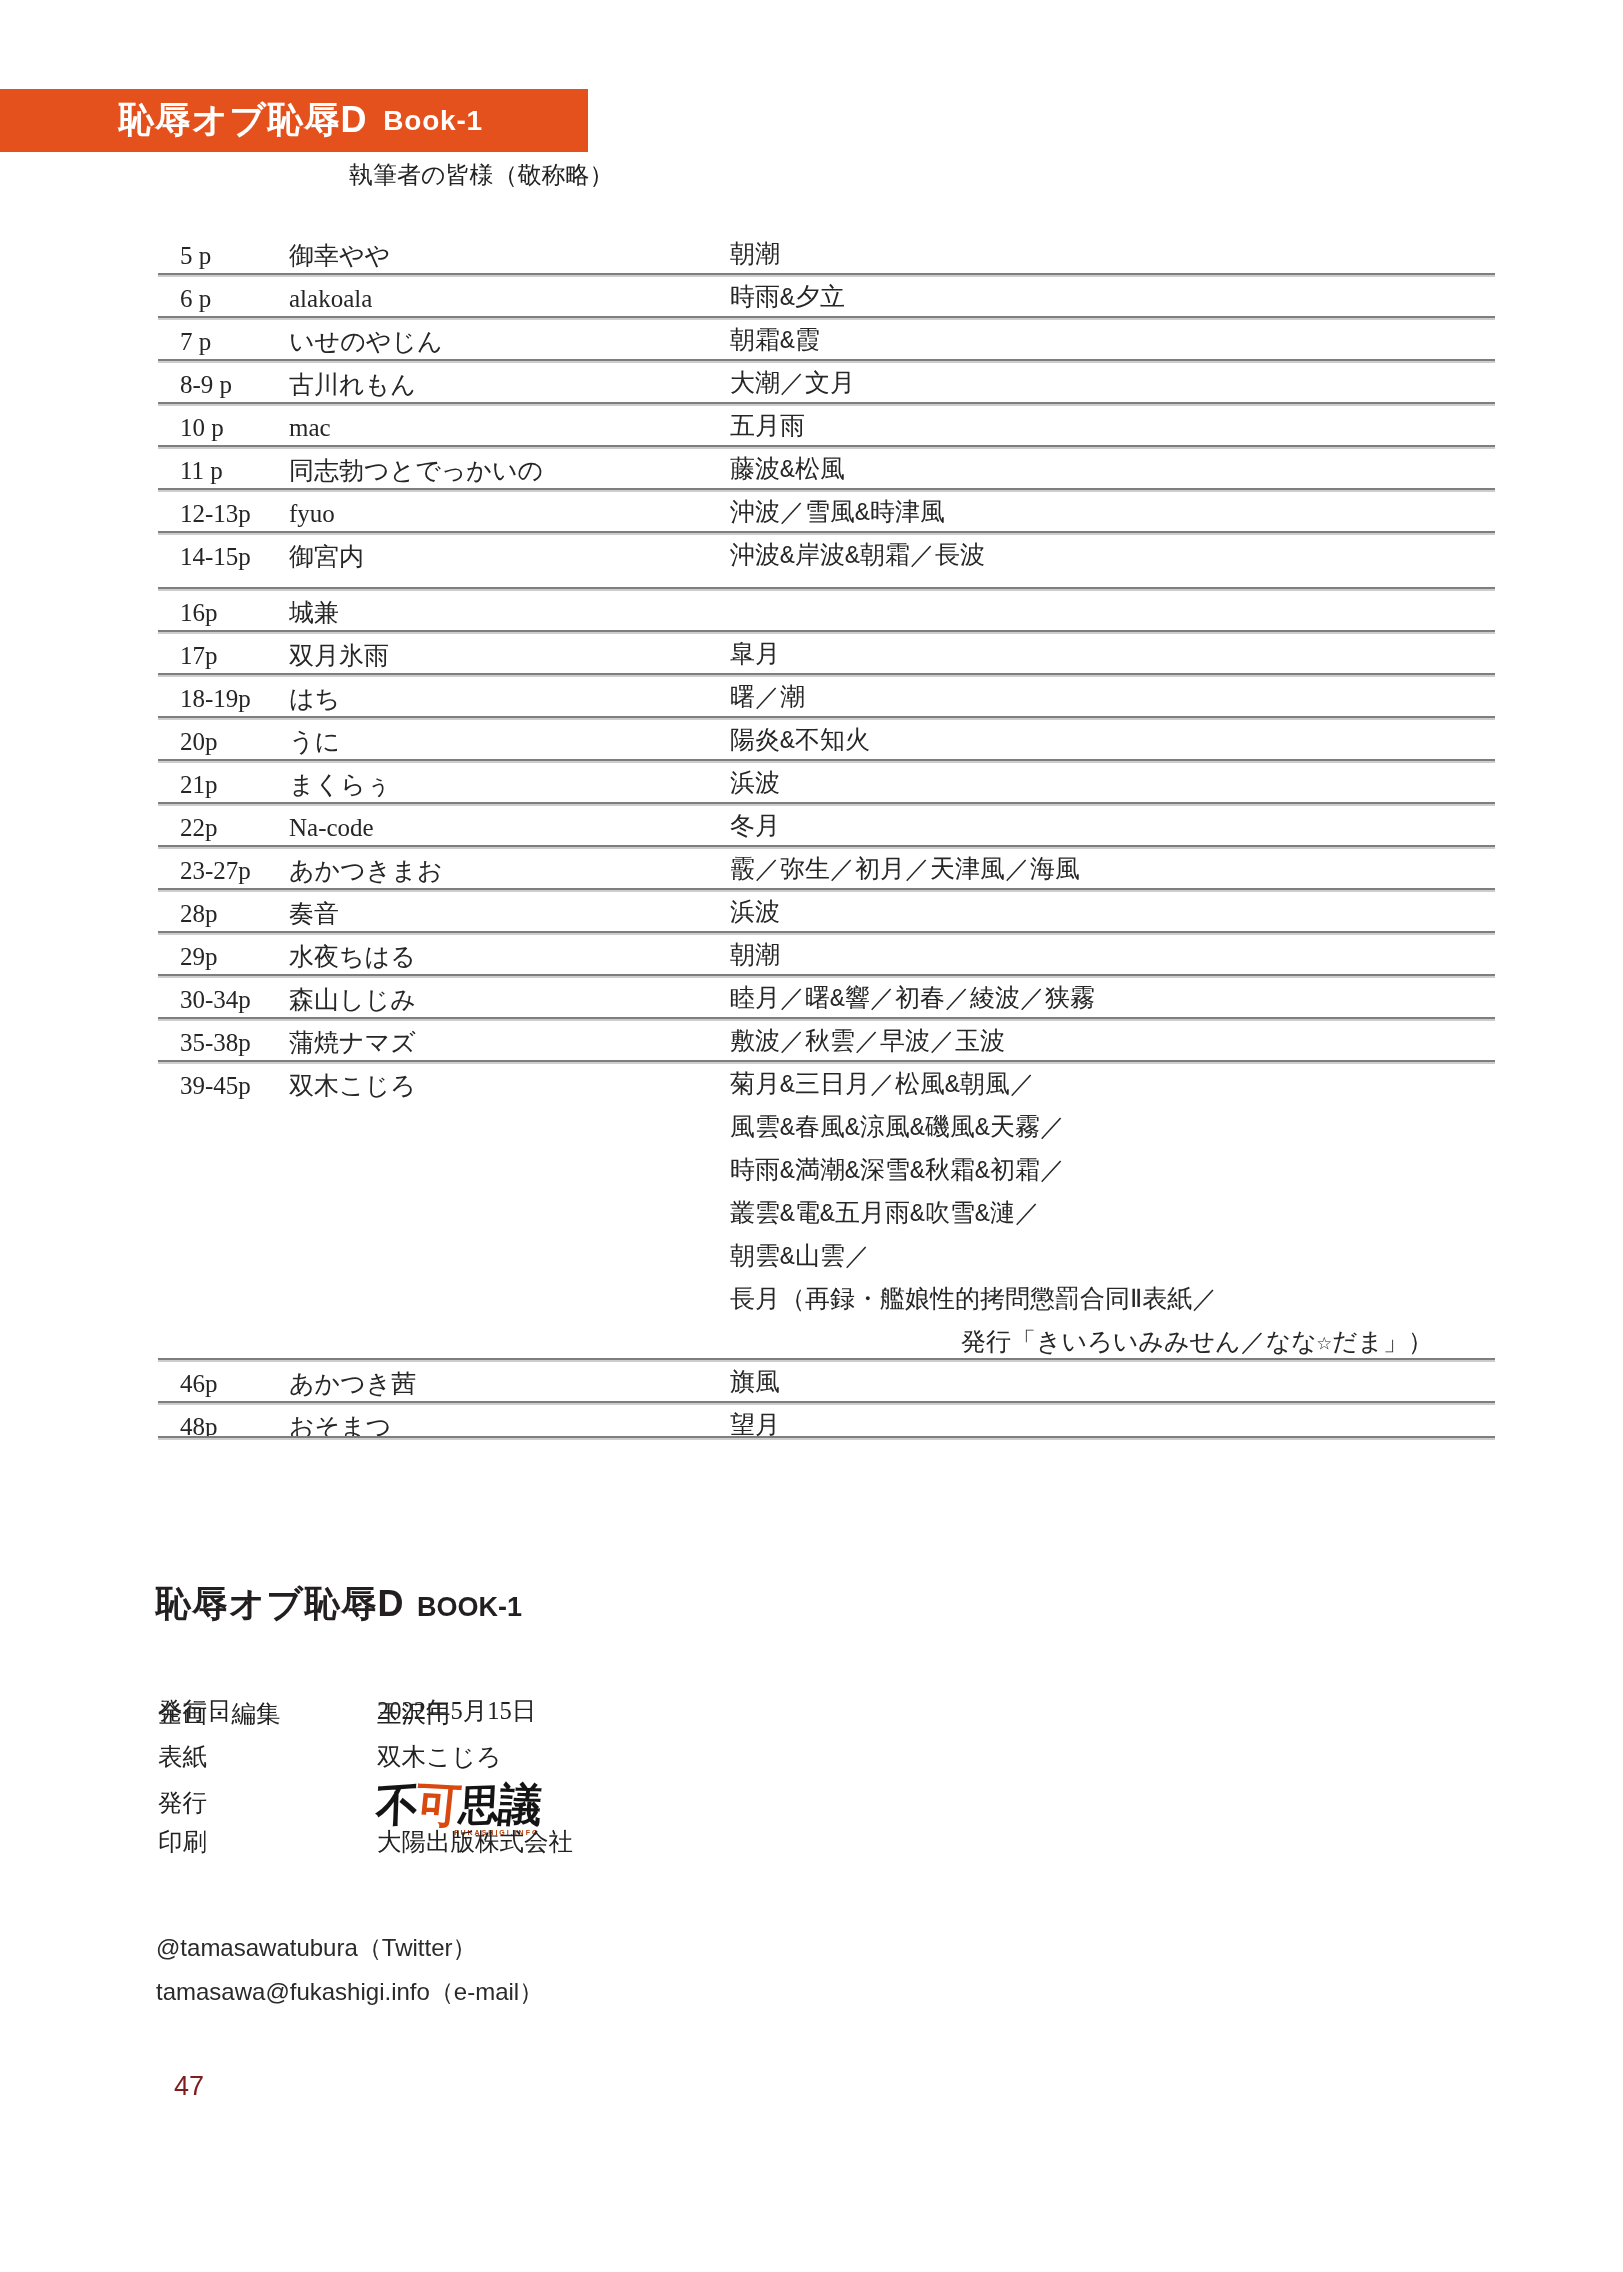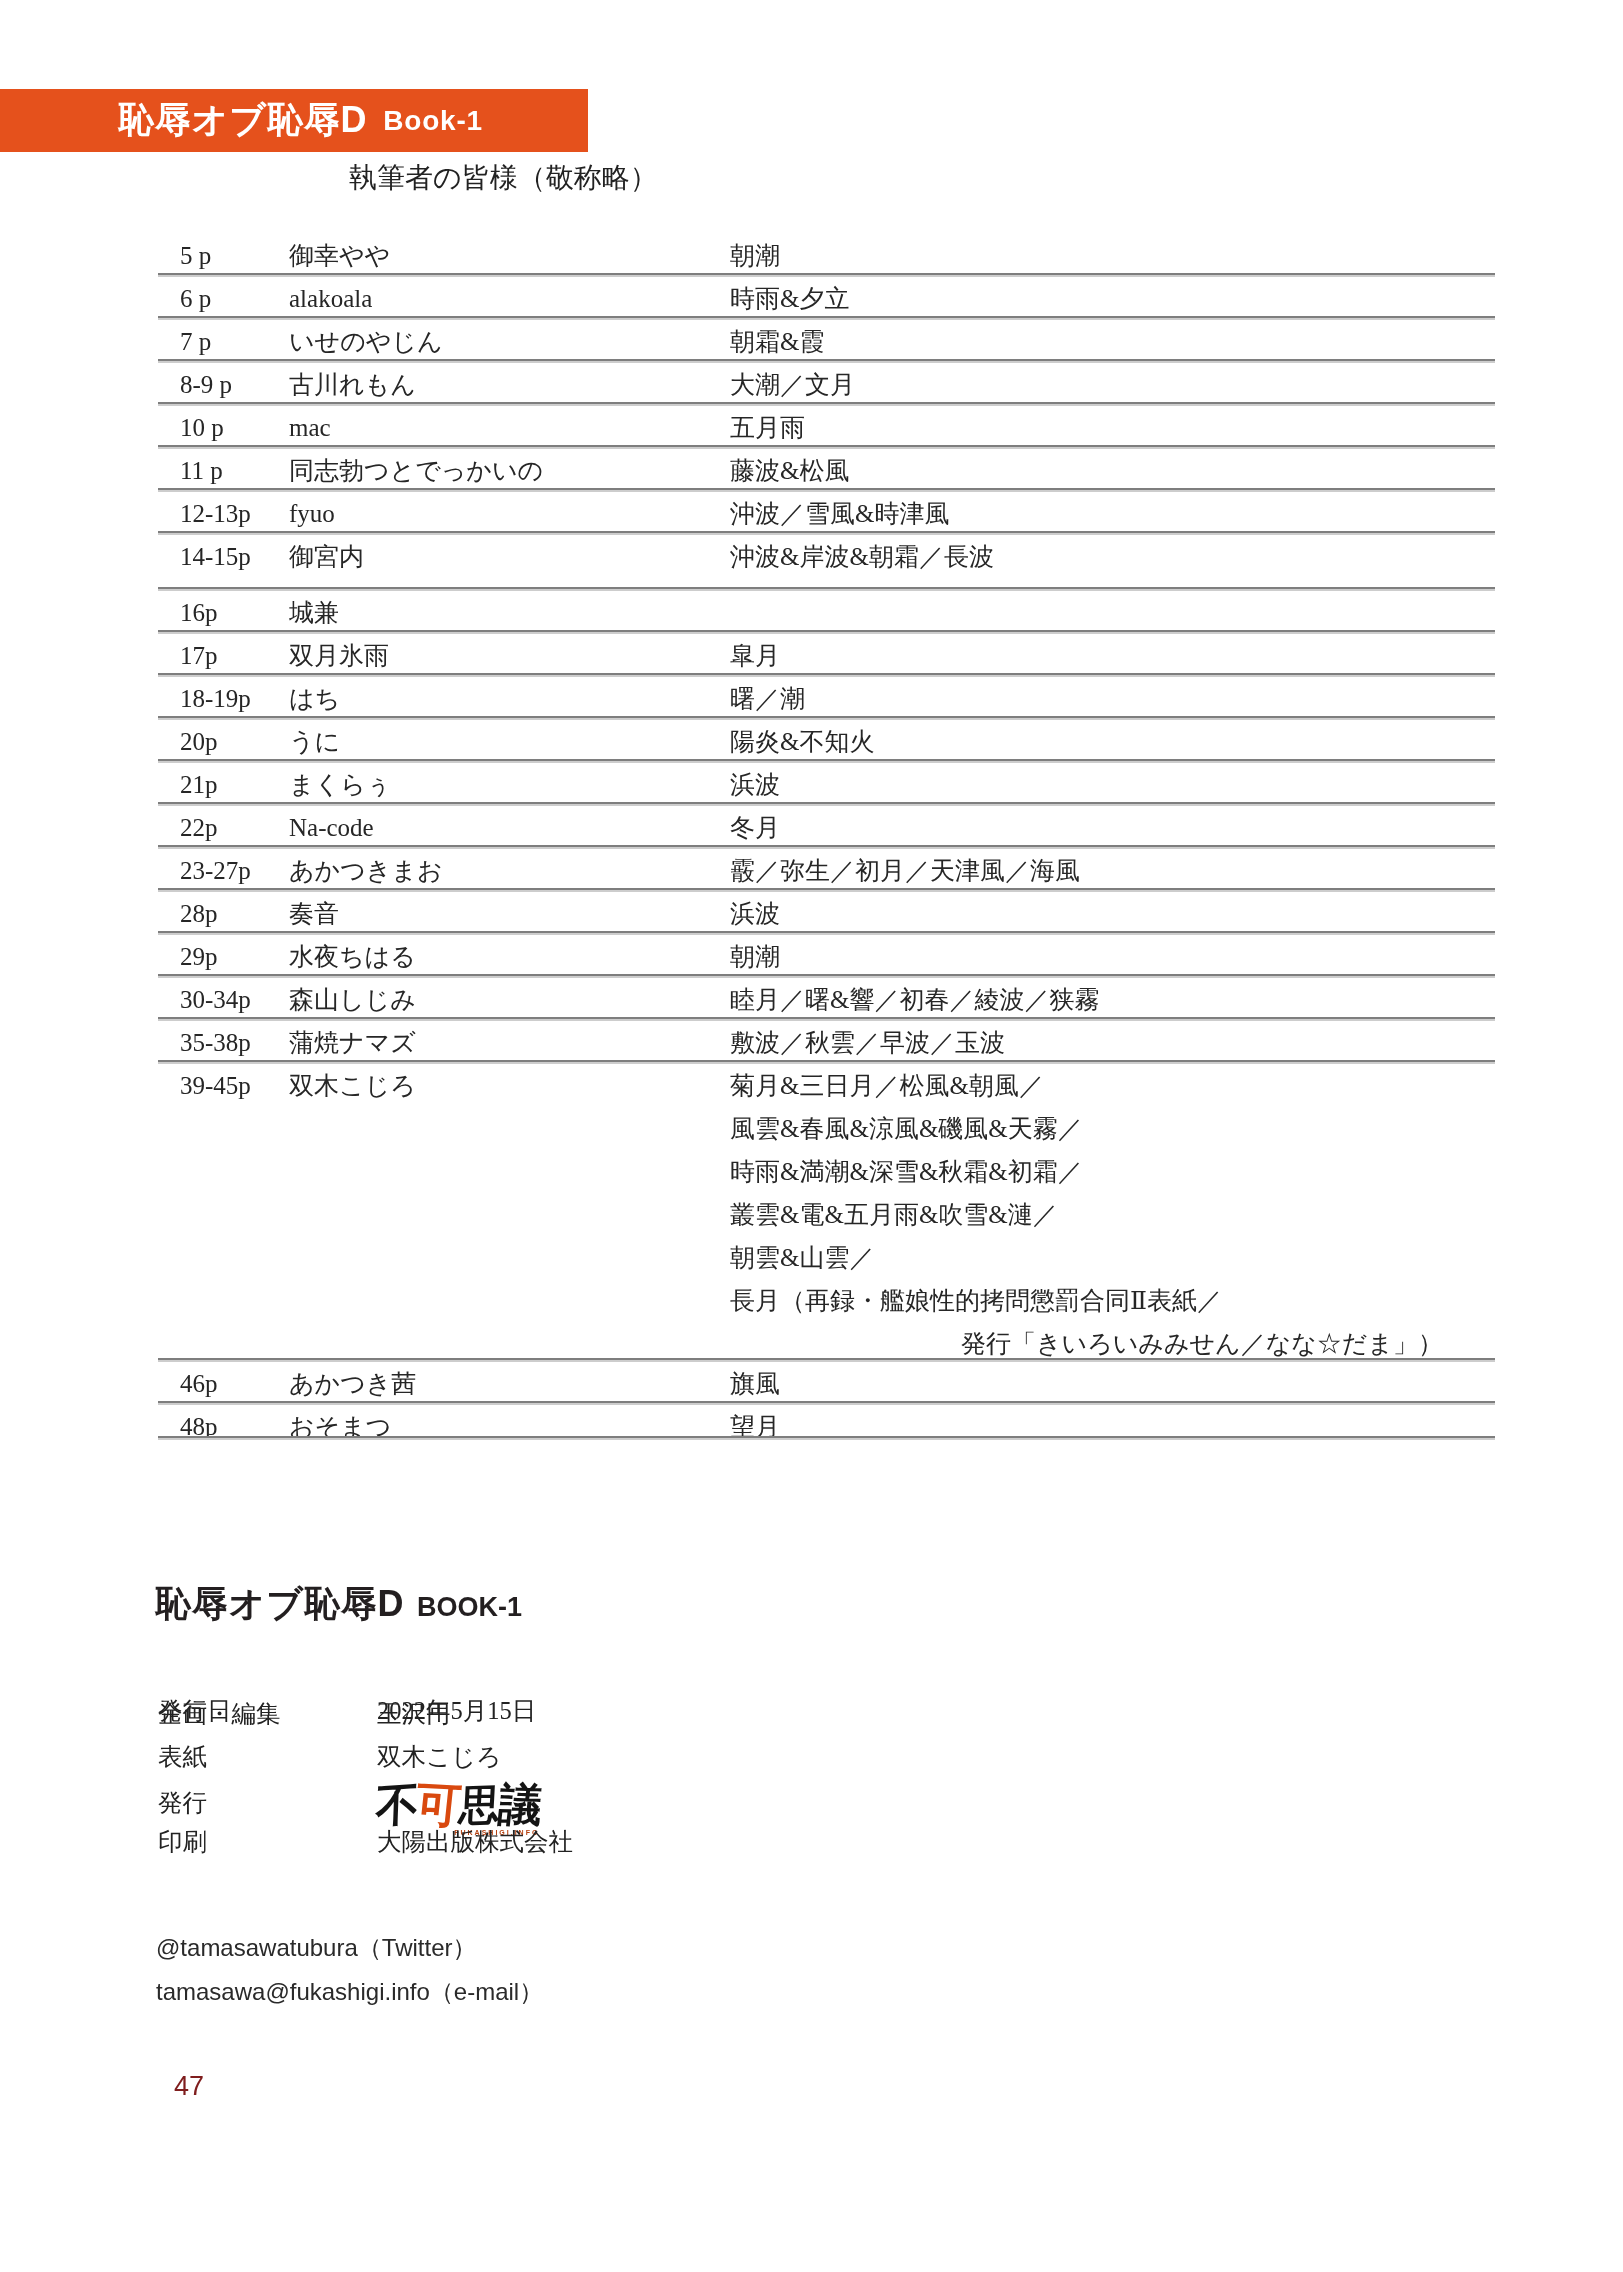--- a/index.html
+++ b/index.html
@@ -7,31 +7,31 @@
         font-family:"Liberation Serif","DejaVu Serif",serif;color:#1f1f1f;}
 
   
   .banner{position:absolute;left:0;top:89px;width:588px;height:63px;
           display:flex;align-items:center;padding-left:118px;box-sizing:border-box;}
   .banner-jp{color:#fff;font-family:"Liberation Sans","DejaVu Sans",sans-serif;
              font-weight:900;font-size:36px;letter-spacing:0.8px;white-space:nowrap;}
   .banner-en{color:#fff;font-family:"Liberation Sans","DejaVu Sans",sans-serif;
              font-weight:800;font-size:28px;margin-left:16px;letter-spacing:0.8px;}
 
-  .subtitle{position:absolute;left:349px;top:159px;font-size:28px;color:#222;white-space:nowrap;}
+  .subtitle{position:absolute;left:349px;top:159px;font-size:24px;color:#222;white-space:nowrap;}
 
   
   .credits{position:absolute;left:158px;top:234px;width:1337px;}
   .crow{position:relative;}
   .crow.ruled::after{content:"";position:absolute;left:0;bottom:0;width:100%;height:4px;
      background:linear-gradient(to bottom,#7e7e7e 0 1.6px,#ffffff 1.6px 2.4px,#cdcdcd 2.4px 4px);}
   .cell{position:absolute;top:0;}
   .c-pages{left:22px;}
   .c-author{left:131px;text-align:center;}
-  .c-works{left:572px;right:0;}
+  .c-works{left:572px;right:0;font-family:Liberation Mono, monospace;}
   .cline{height:43px;display:flex;align-items:flex-end;padding-bottom:8.7px;
          box-sizing:border-box;font-size:25px;line-height:1;white-space:nowrap;color:#262626;}
   .cline.indent{padding-left:231px;}
 
   
   .colo-title{position:absolute;left:155px;top:1580px;margin:0;display:flex;align-items:baseline;}
   .colo-title-jp{font-family:"Liberation Sans","DejaVu Sans",sans-serif;font-weight:900;
                  font-size:36px;color:#231f20;letter-spacing:0.8px;white-space:nowrap;}
   .colo-title-en{font-family:"Liberation Sans","DejaVu Sans",sans-serif;font-weight:800;
                  font-size:27px;color:#231f20;margin-left:12.6px;}

